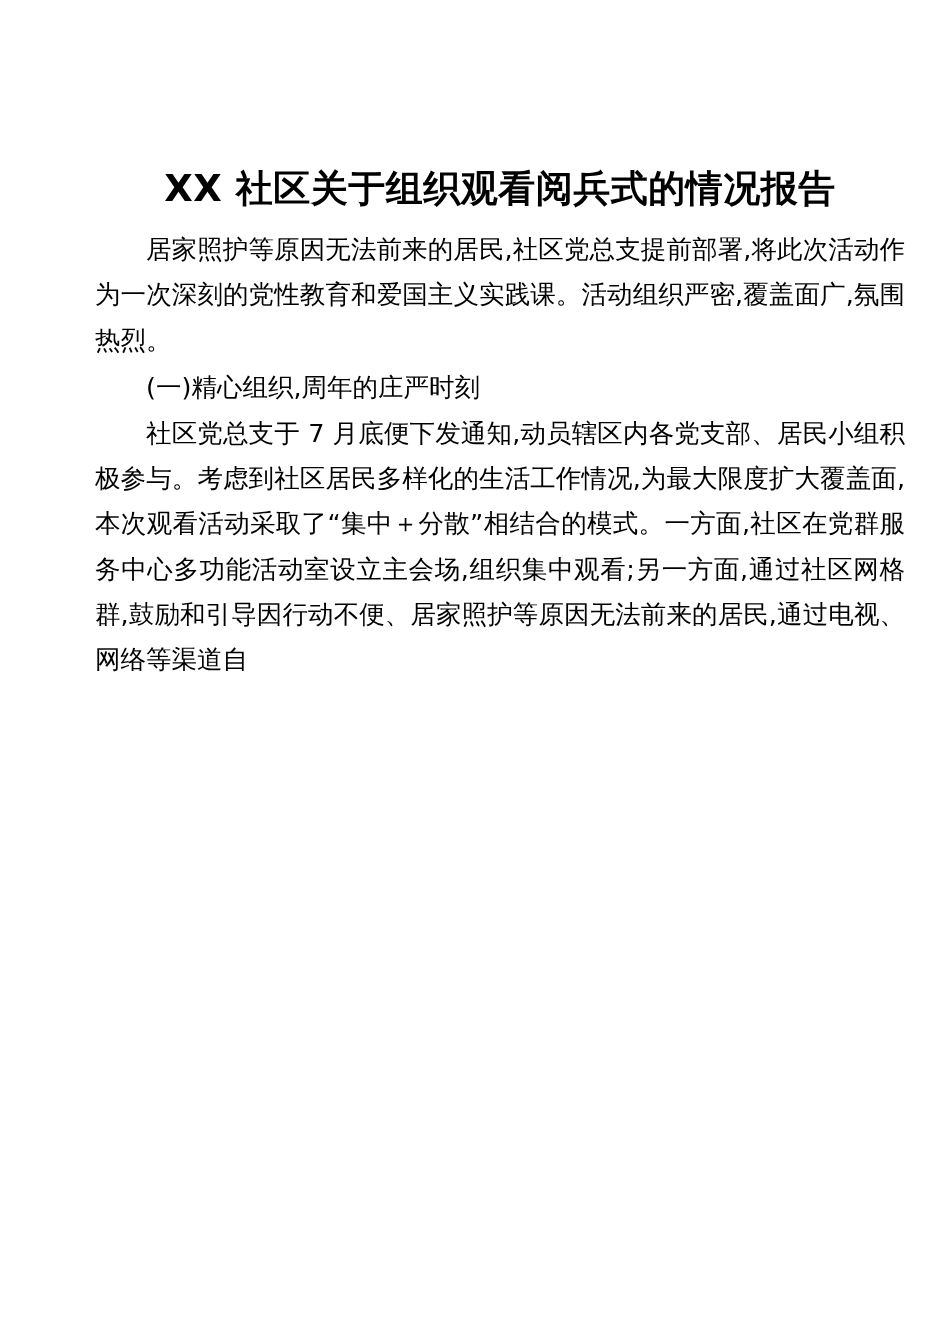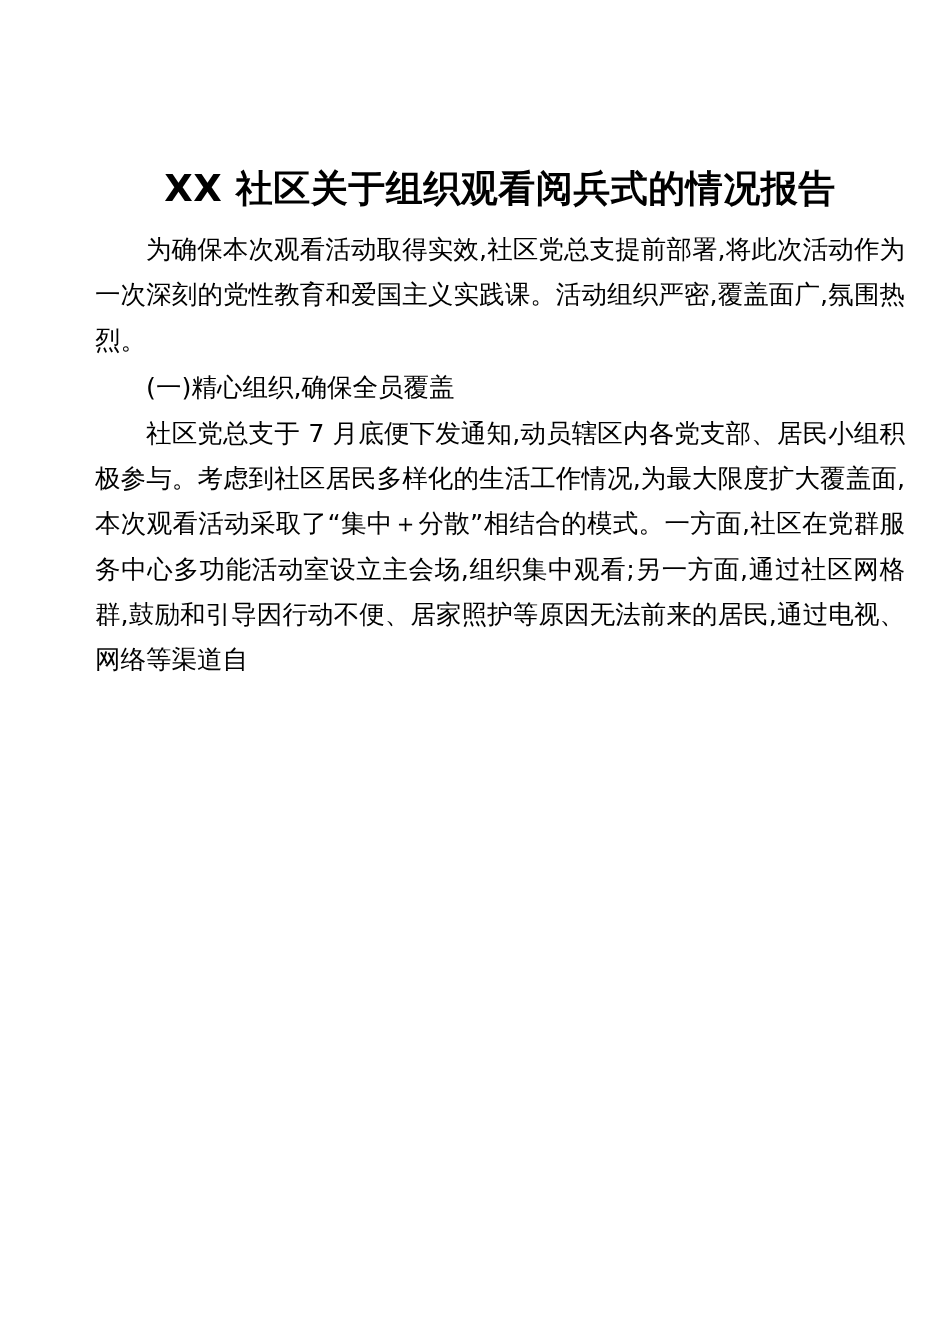--- a/index.html
+++ b/index.html
@@ -57,19 +57,19 @@
 </style>
 </head>
 <body>
 
 <div class="page">
 
   <h1 class="doc-title">XX 社区关于组织观看阅兵式的情况报告</h1>
 
 
 
-  <p class="para">为确保本次观看活动取得实效,社区党总支提前部署,将此次活动作为一次深刻的党性教育和爱国主义实践课。活动组织严密,覆盖面广,氛围热烈。</p>
+  <p class="para">居家照护等原因无法前来的居民,社区党总支提前部署,将此次活动作为一次深刻的党性教育和爱国主义实践课。活动组织严密,覆盖面广,氛围热烈。</p>
 
-  <p class="heading-2">(一)精心组织,确保全员覆盖</p>
+  <p class="heading-2">(一)精心组织,周年的庄严时刻</p>
 
   <p class="para">社区党总支于 7 月底便下发通知,动员辖区内各党支部、居民小组积极参与。考虑到社区居民多样化的生活工作情况,为最大限度扩大覆盖面,本次观看活动采取了“集中＋分散”相结合的模式。一方面,社区在党群服务中心多功能活动室设立主会场,组织集中观看;另一方面,通过社区网格群,鼓励和引导因行动不便、居家照护等原因无法前来的居民,通过电视、网络等渠道自</p>
 
 </div>
 
 </body></html>

